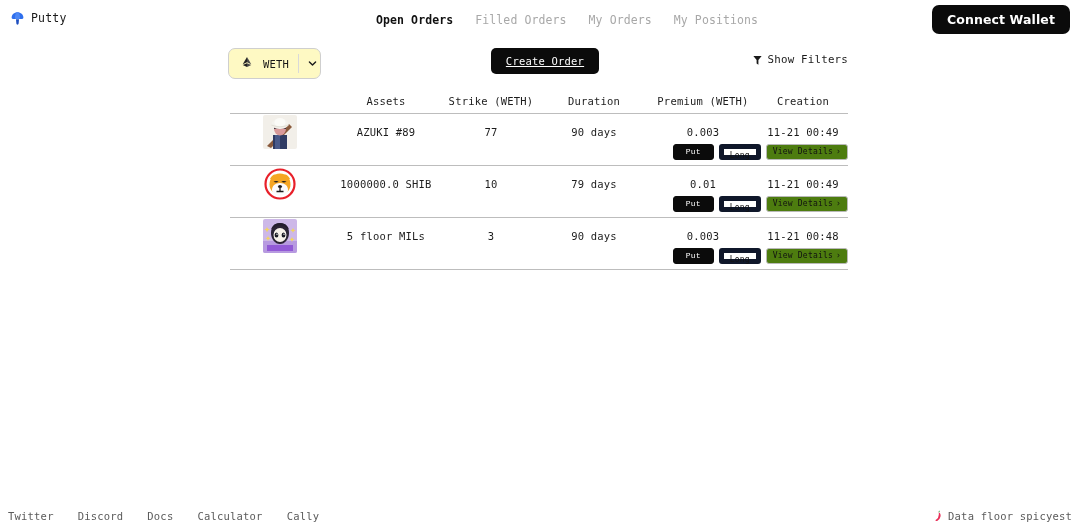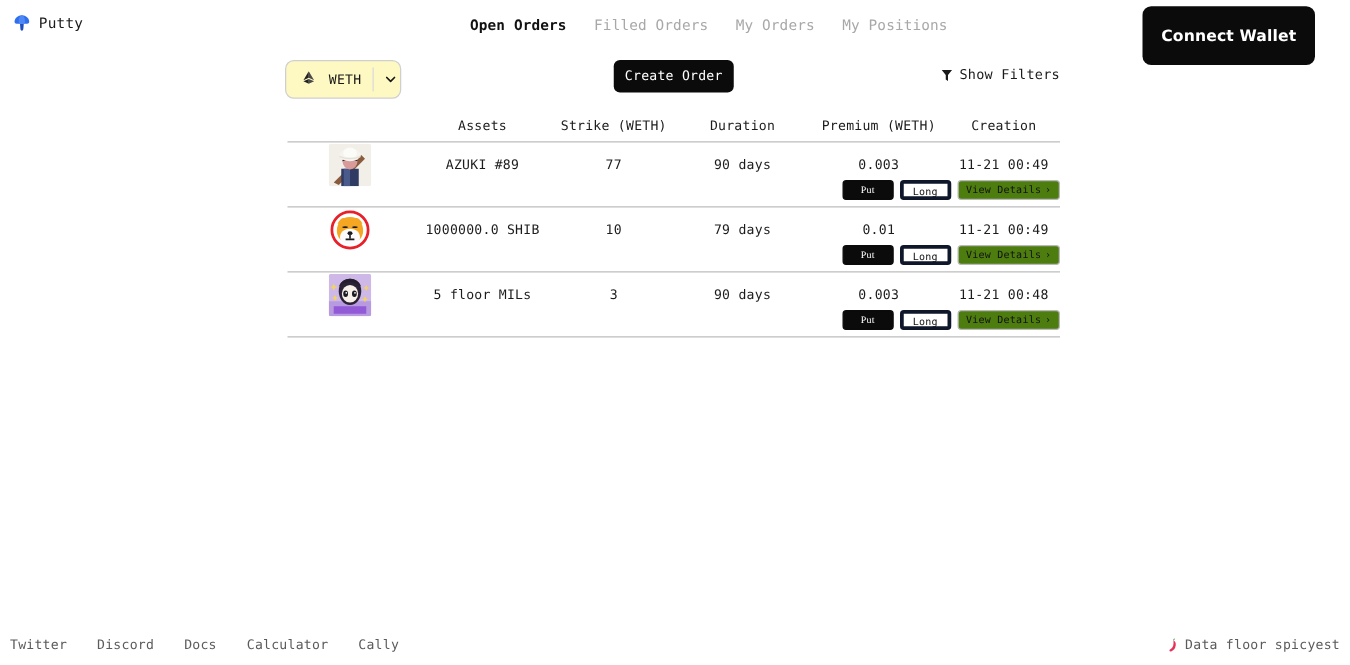--- a/index.html
+++ b/index.html
@@ -54,26 +54,26 @@
     cursor: pointer;
     white-space: nowrap;
   }
   .nav-item.active {
     color: #111111;
     font-weight: bold;
   }
 
   .connect-wallet {
     position: absolute;
-    right: 28px; top: 5px;
+    right: 10px; top: 5px;
     background: #0b0b0b;
     color: #ffffff;
     border: none;
     border-radius: 7px;
-    height: 47px;
+    height: 29px;
     padding: 0 15px;
     font-family: "DejaVu Sans", "Liberation Sans", sans-serif;
     font-size: 12.5px;
     font-weight: bold;
     cursor: pointer;
     letter-spacing: 0.1px;
   }
 
   
   .controls {
@@ -112,29 +112,30 @@
     margin-left: 9px;
   }
   .token-chevron {
     width: 11px; height: 11px;
     margin-left: 8px;
   }
 
   .create-order {
     position: absolute;
     left: 491px; top: 0;
-    width: 96px; height: 26px;
+    width: 108px; height: 26px;
     background: #0b0b0b;
     color: #ffffff;
     border: none;
     border-radius: 5px;
     font-family: "DejaVu Sans Mono", "Liberation Mono", monospace;
     font-size: 10.5px;
     cursor: pointer;
     letter-spacing: 0.2px;
+    text-decoration: underline;
   }
 
   .show-filters {
     position: absolute;
     right: 232px; top: 5px;
     display: flex;
     align-items: flex-end;
     gap: 6px;
     cursor: pointer;
   }
@@ -212,30 +213,30 @@
     gap: 5px;
   }
   .btn-put {
     background: #0b0b0b;
     color: #ffffff;
     border: 1px solid #0b0b0b;
     border-radius: 3px;
     height: 16px;
     min-width: 41px;
     padding: 0 6px;
-    font-family: Liberation Serif, serif;
+    font-family: Liberation Mono, monospace;
     font-size: 8px;
     line-height: 14px;
     cursor: pointer;
     letter-spacing: 0.2px;
   }
   .btn-long {
     background: #ffffff;
     color: #111111;
-    border: 3px solid #0f172a;
+    border: 5px solid #0f172a;
     border-radius: 3px;
     height: 16px;
     min-width: 41px;
     padding: 0 6px;
     font-family: "DejaVu Sans Mono", "Liberation Mono", monospace;
     font-size: 8px;
     line-height: 14px;
     cursor: pointer;
     letter-spacing: 0.2px;
   }

